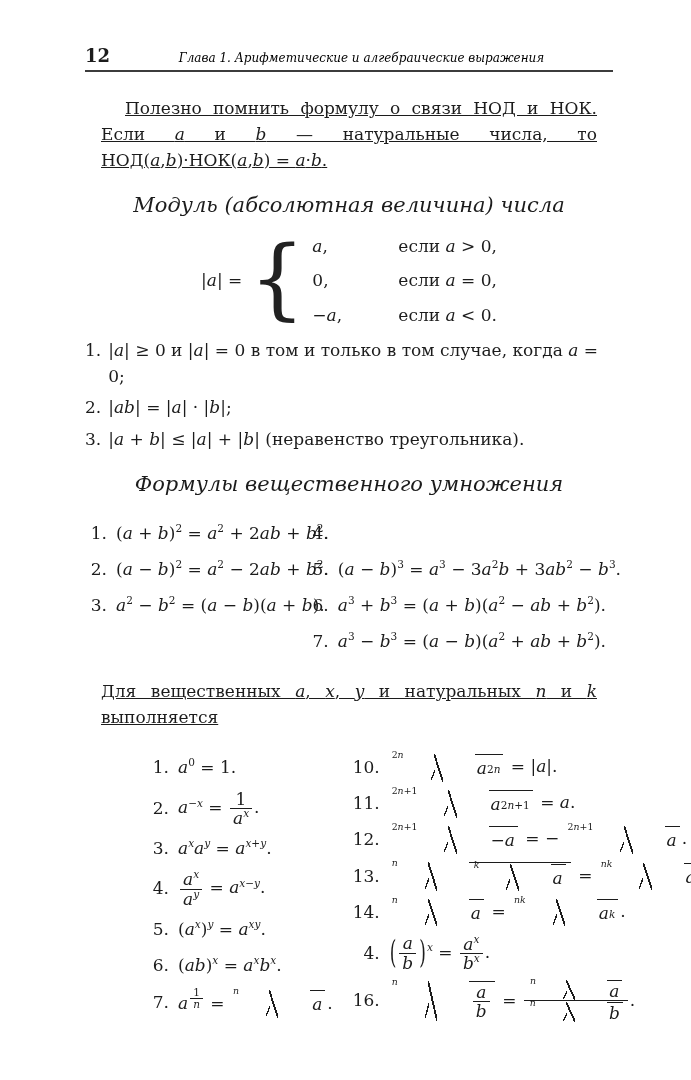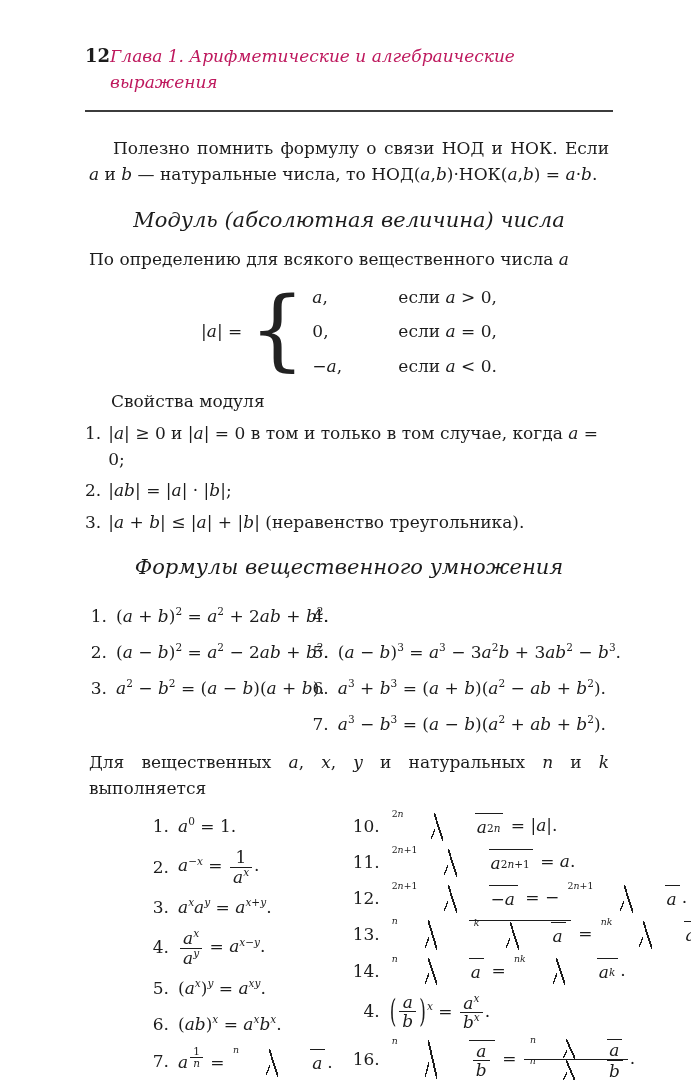--- a/index.html
+++ b/index.html
@@ -6,25 +6,25 @@
   .page{
     position:relative;
     width:691px;height:1080px;box-sizing:border-box;
     padding:42px 78px 0 85px;
     background:#ffffff;color:#1c1c1c;
     font-family:"DejaVu Serif","Liberation Serif",serif;
     font-size:17px;line-height:1.5;
     overflow:hidden;
   }
   
-  .pghead{display:flex;align-items:baseline;border-bottom:2px solid #3c3c3c;padding-bottom:15px;}
+  .pghead{display:flex;align-items:baseline;border-bottom:2px solid #3c3c3c;padding-bottom:1px;}
   .pagenum{font-weight:bold;font-size:18px;}
-  .chaptitle{flex:1;font-style:italic;font-size:17px;color:#be185d;}
-  
-  p.body{margin:4px;text-align:justify;line-height:1.52;}
+  .chaptitle{flex:1;text-align:center;font-style:italic;font-size:12px;color:#000000;}
+  
+  p.body{margin:16px;text-align:justify;line-height:1.52;text-decoration:underline;}
   p.first{margin-top:24px;text-indent:24px;}
   p.propt{margin-top:10px;text-indent:22px;}
   h3.sec{font-style:italic;font-weight:normal;text-align:center;font-size:21px;margin:17px 0 11px;}
   i{font-style:italic;}
   
   .absdef{display:flex;justify-content:center;align-items:center;margin:12px 0 10px;}
   .abslhs{margin-right:7px;}
   .brace{font-size:88px;line-height:78px;font-weight:300;color:#222;
          margin-right:7px;transform:translateY(-2px);}
   .cases{display:grid;grid-template-columns:52px auto;column-gap:34px;row-gap:9px;align-items:baseline;}
@@ -69,39 +69,37 @@
 
   <header class="pghead">
     <span class="pagenum">12</span>
     <span class="chaptitle">Глава 1. Арифметические и алгебраические выражения</span>
   </header>
 
   <p class="body first">Полезно помнить формулу о связи НОД и НОК. Если <i>a</i> и <i>b</i> — натуральные числа, то НОД(<i>a</i>,<i>b</i>)·НОК(<i>a</i>,<i>b</i>) = <i>a</i>·<i>b</i>.</p>
 
   <h3 class="sec">Модуль (абсолютная величина) числа</h3>
 
-  <p class="body">По определению для всякого вещественного числа <i>a</i></p>
 
   <div class="absdef">
     <span class="abslhs">|<i>a</i>| =</span>
     <span class="brace">{</span>
     <div class="cases">
 
         <span class="cval"><i>a</i>,</span>
         <span class="ccond">если <i>a</i> &gt; 0,</span>
 
         <span class="cval">0,</span>
         <span class="ccond">если <i>a</i> = 0,</span>
 
         <span class="cval">−<i>a</i>,</span>
         <span class="ccond">если <i>a</i> &lt; 0.</span>
       </div>
   </div>
 
-  <p class="body propt">Свойства модуля</p>
 
   <div class="props">
 
       <div class="prop">
         <span class="pnum">1.</span>
         <span class="ptext">|<i>a</i>| ≥ 0 и |<i>a</i>| = 0 в том и только в том случае, когда <i>a</i> = 0;</span>
       </div>
 
       <div class="prop">
         <span class="pnum">2.</span>

